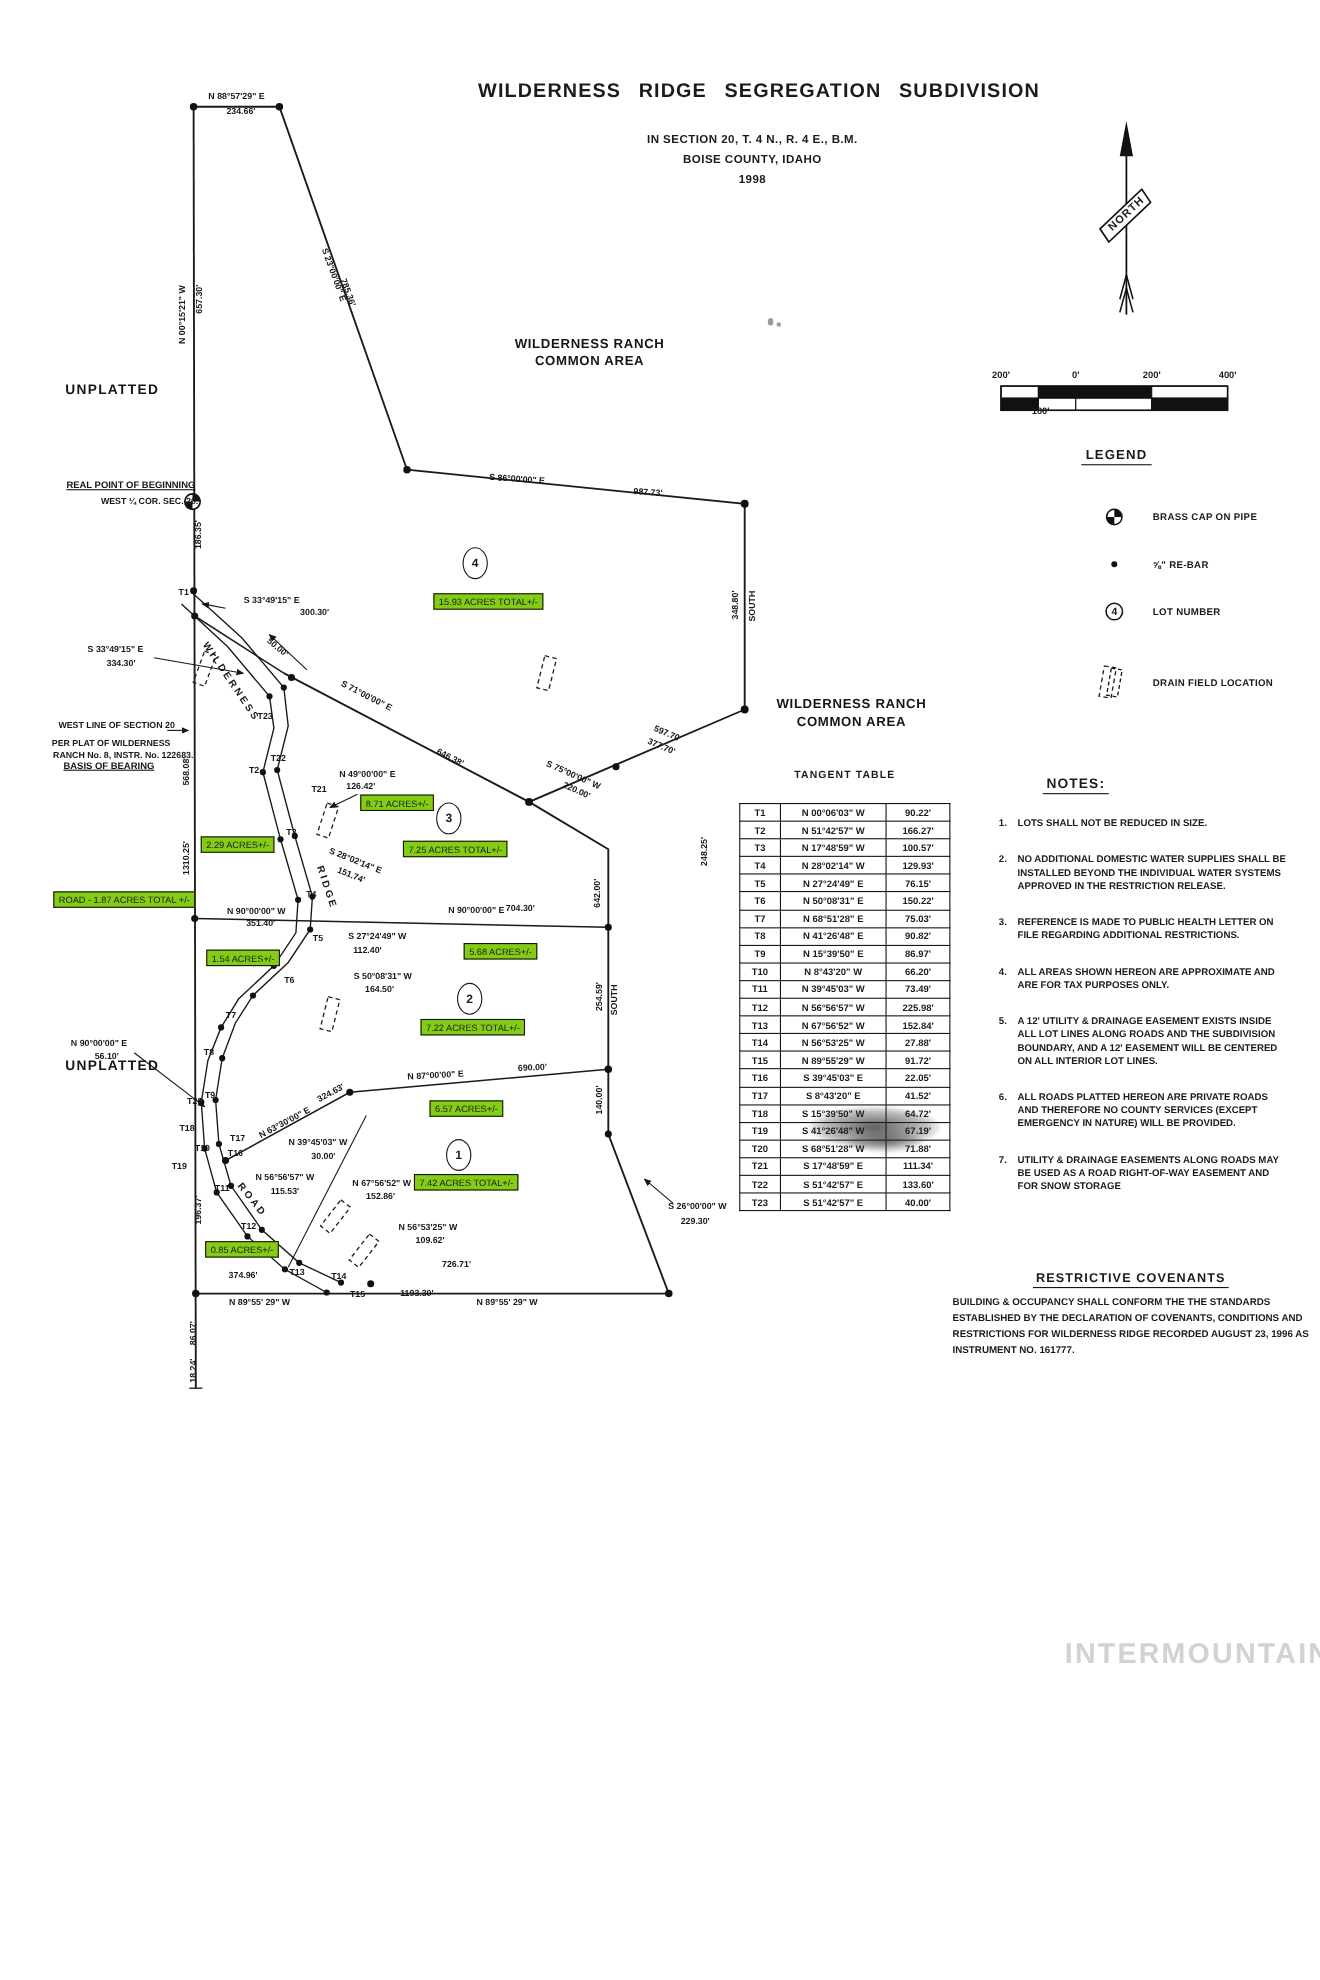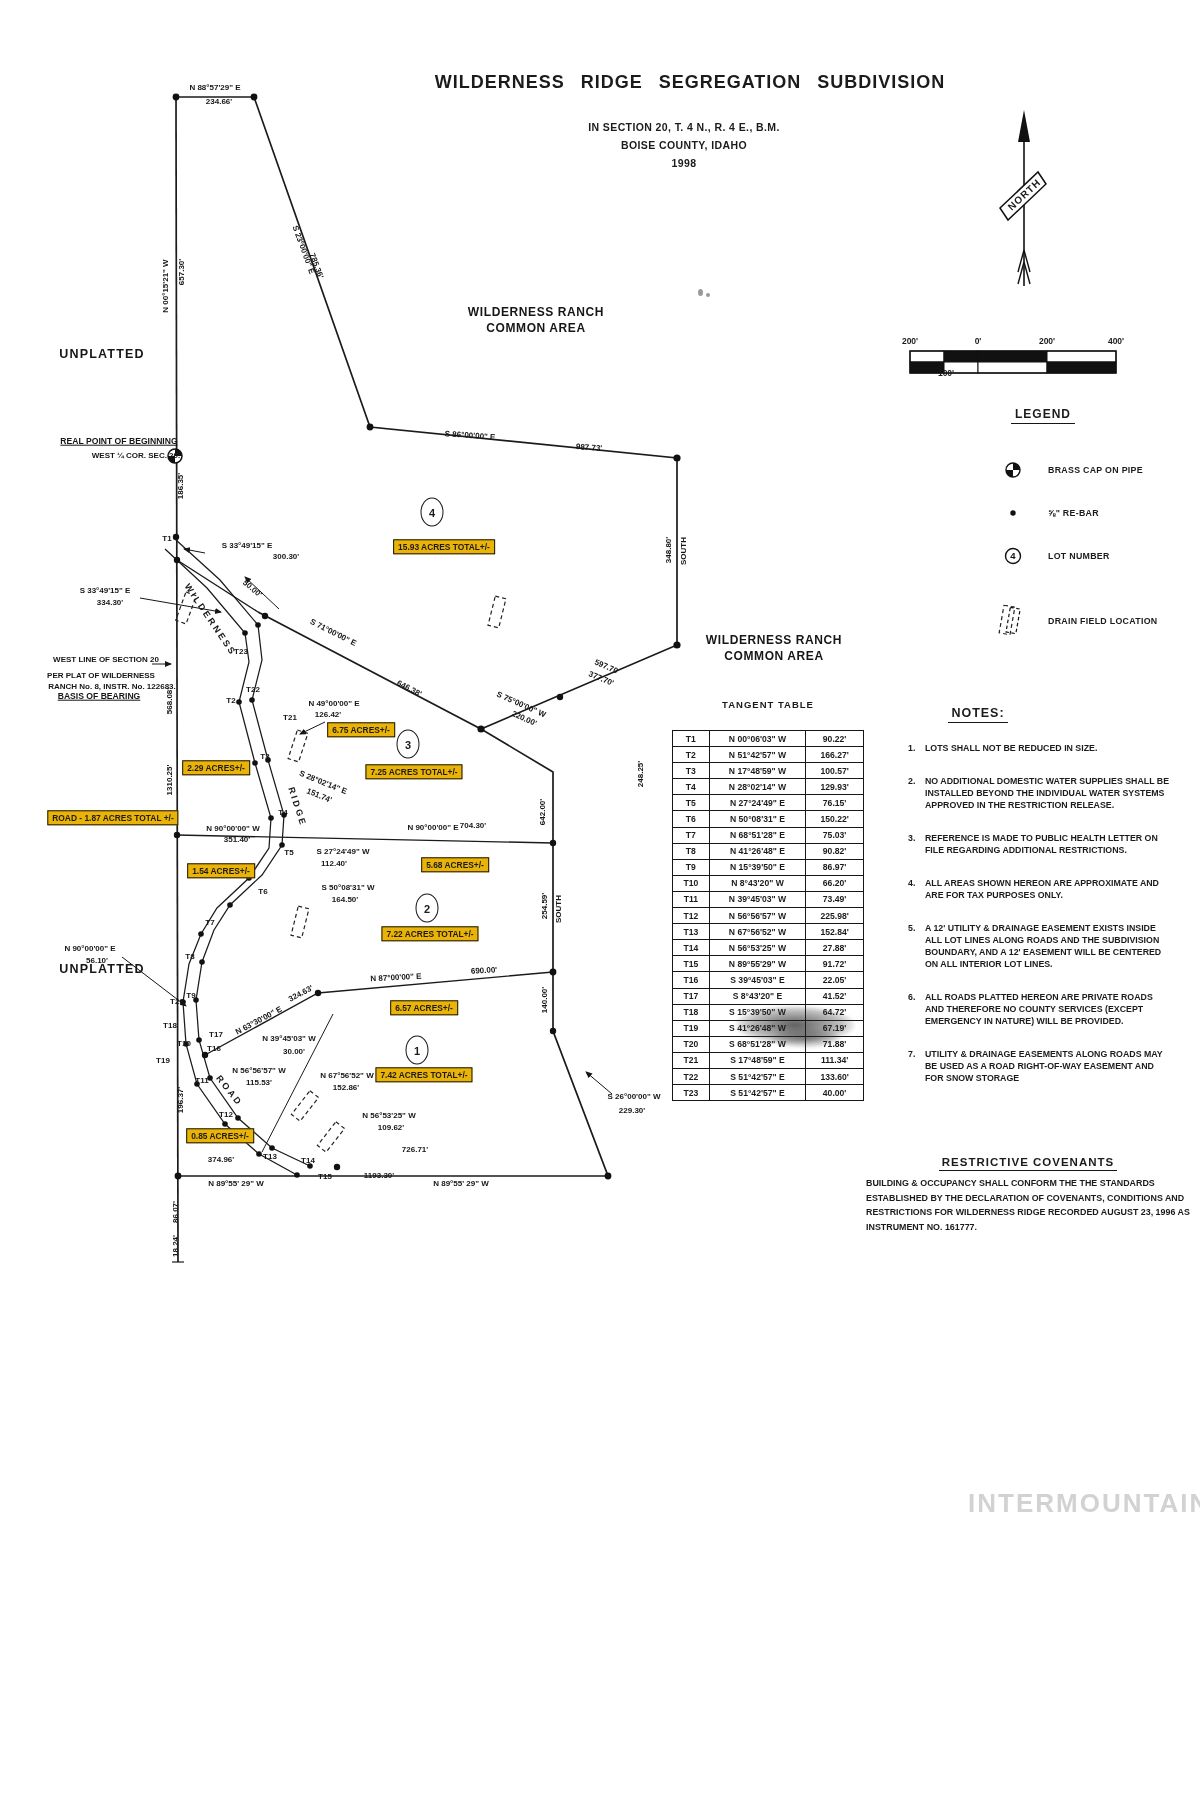--- a/index.html
+++ b/index.html
@@ -8,28 +8,28 @@
   svg text{font-family:"Liberation Sans","DejaVu Sans",sans-serif;}
   .cx{position:absolute;transform:translateX(-50%);white-space:nowrap;}
   .t-main{font-size:18px;font-weight:bold;letter-spacing:1px;word-spacing:10px;}
   .t-sub{font-size:10.5px;font-weight:bold;letter-spacing:.4px;}
   .map-label{position:absolute;font-size:8px;font-weight:bold;line-height:1;white-space:nowrap;color:#161616;}
   .map-label.head{font-size:8.6px;text-decoration:underline;}
   .map-label.subhead{font-size:8px;}
   .map-label.area{font-size:12px;letter-spacing:.6px;}
   .map-label.unplatted{font-size:12.5px;font-weight:600;letter-spacing:1.2px;}
   .map-label.road{font-size:9px;letter-spacing:2.5px;}
-  .acre-box{position:absolute;font-size:8.4px;font-weight:bold;white-space:nowrap;
-            border:1.3px solid #161616;background:#eab308;padding:2.5px 4px;line-height:1;}
+  .acre-box{position:absolute;font-size:8.4px;font-weight:normal;white-space:nowrap;
+            border:1.3px solid #161616;background:#84cc16;padding:2.5px 4px;line-height:1;}
   .lot-circle{position:absolute;width:21px;height:27px;border:1.7px solid #161616;border-radius:50%;
               background:#fff;display:flex;align-items:center;justify-content:center;
               font-size:11px;font-weight:bold;}
   .north-label{position:absolute;font-size:10px;font-weight:bold;letter-spacing:1px;}
   .scale-num{position:absolute;font-size:8.5px;font-weight:bold;transform:translateX(-50%);}
-  .legend-h{position:absolute;left:955px;top:404px;width:120px;text-align:right;}
+  .legend-h{position:absolute;left:955px;top:404px;width:120px;text-align:center;}
   .legend-h span{font-size:12px;font-weight:bold;letter-spacing:1px;border-bottom:1.6px solid #161616;padding:0 4px 2px;}
   .legend-row{position:absolute;left:994px;display:flex;align-items:center;gap:16px;transform:translateY(-50%);}
   .legend-icon{width:38px;display:flex;justify-content:center;align-items:center;}
   .legend-label{font-size:8.8px;font-weight:bold;letter-spacing:.3px;white-space:nowrap;}
   .tangent-wrap{position:absolute;left:672px;top:699px;width:192px;}
   .tangent-title{text-align:center;font-size:9.5px;font-weight:bold;letter-spacing:1px;margin-bottom:20px;}
   table.tangent{border-collapse:collapse;width:192px;border:1.8px solid #161616;}
   table.tangent td{border:1.3px solid #161616;font-size:8.6px;font-weight:bold;text-align:center;
                    height:15.1px;padding:0 2px;white-space:nowrap;}
   td.tid{width:34px;} td.tbearing{width:96px;} td.tdist{width:56px;}
@@ -483,21 +483,21 @@
       <div class="map-label" style="left: 221px; top: 1160px; transform: translate(-50%, -50%);">374.96'</div>
       <div class="map-label" style="left: 325px; top: 1177px; transform: translate(-50%, -50%);">T15</div>
       <div class="map-label" style="left: 236px; top: 1184px; transform: translate(-50%, -50%);">N 89°55' 29" W</div>
       <div class="map-label" style="left: 379px; top: 1176px; transform: translate(-50%, -50%);">1193.30'</div>
       <div class="map-label" style="left: 461px; top: 1184px; transform: translate(-50%, -50%);">N 89°55' 29" W</div>
       <div class="map-label" style="left: 176px; top: 1212px; transform: translate(-50%, -50%) rotate(-90deg);">86.07'</div>
       <div class="map-label" style="left: 176px; top: 1246px; transform: translate(-50%, -50%) rotate(-90deg);">18.24'</div>
     </div>
   <div id="acre-boxes">
       <div class="acre-box" style="left: 444px; top: 547px; transform: translate(-50%, -50%);">15.93 ACRES TOTAL+/-</div>
-      <div class="acre-box" style="left: 361px; top: 730px; transform: translate(-50%, -50%);">6.75 ACRES+/-</div>
+      <div class="acre-box" style="left: 361px; top: 730px; transform: translate(-50%, -50%);">8.71 ACRES+/-</div>
       <div class="acre-box" style="left: 216px; top: 768px; transform: translate(-50%, -50%);">2.29 ACRES+/-</div>
       <div class="acre-box" style="left: 414px; top: 772px; transform: translate(-50%, -50%);">7.25 ACRES TOTAL+/-</div>
       <div class="acre-box" style="left: 113px; top: 818px; transform: translate(-50%, -50%);">ROAD - 1.87 ACRES TOTAL +/-</div>
       <div class="acre-box" style="left: 221px; top: 871px; transform: translate(-50%, -50%);">1.54 ACRES+/-</div>
       <div class="acre-box" style="left: 455px; top: 865px; transform: translate(-50%, -50%);">5.68 ACRES+/-</div>
       <div class="acre-box" style="left: 430px; top: 934px; transform: translate(-50%, -50%);">7.22 ACRES TOTAL+/-</div>
       <div class="acre-box" style="left: 424px; top: 1008px; transform: translate(-50%, -50%);">6.57 ACRES+/-</div>
       <div class="acre-box" style="left: 424px; top: 1075px; transform: translate(-50%, -50%);">7.42 ACRES TOTAL+/-</div>
       <div class="acre-box" style="left: 220px; top: 1136px; transform: translate(-50%, -50%);">0.85 ACRES+/-</div>
     </div>

